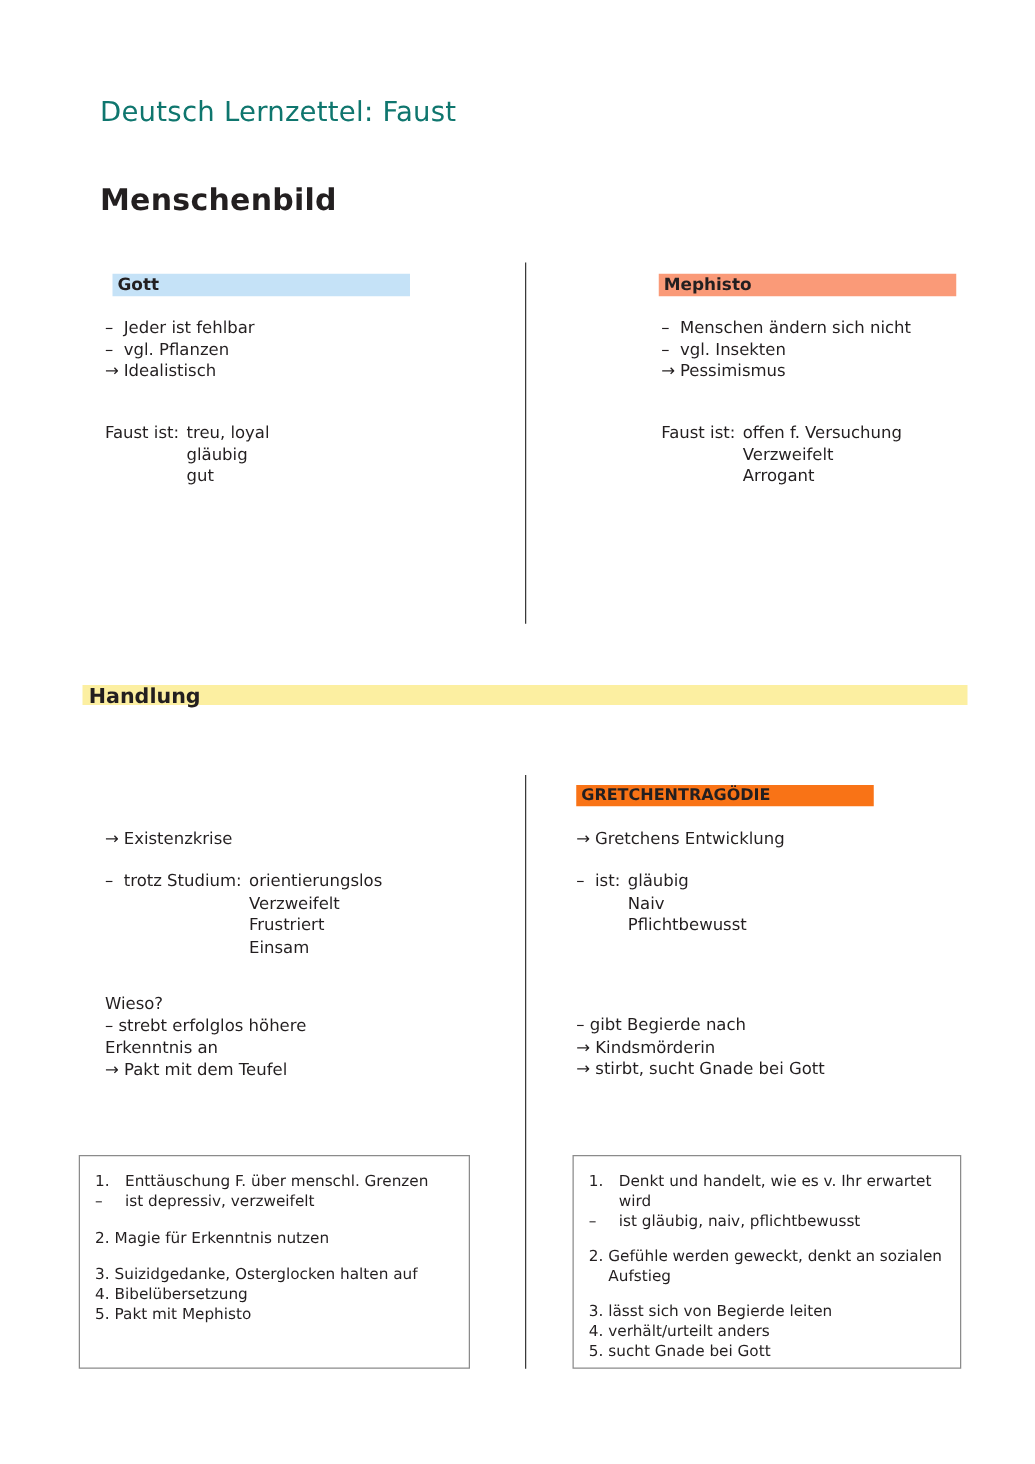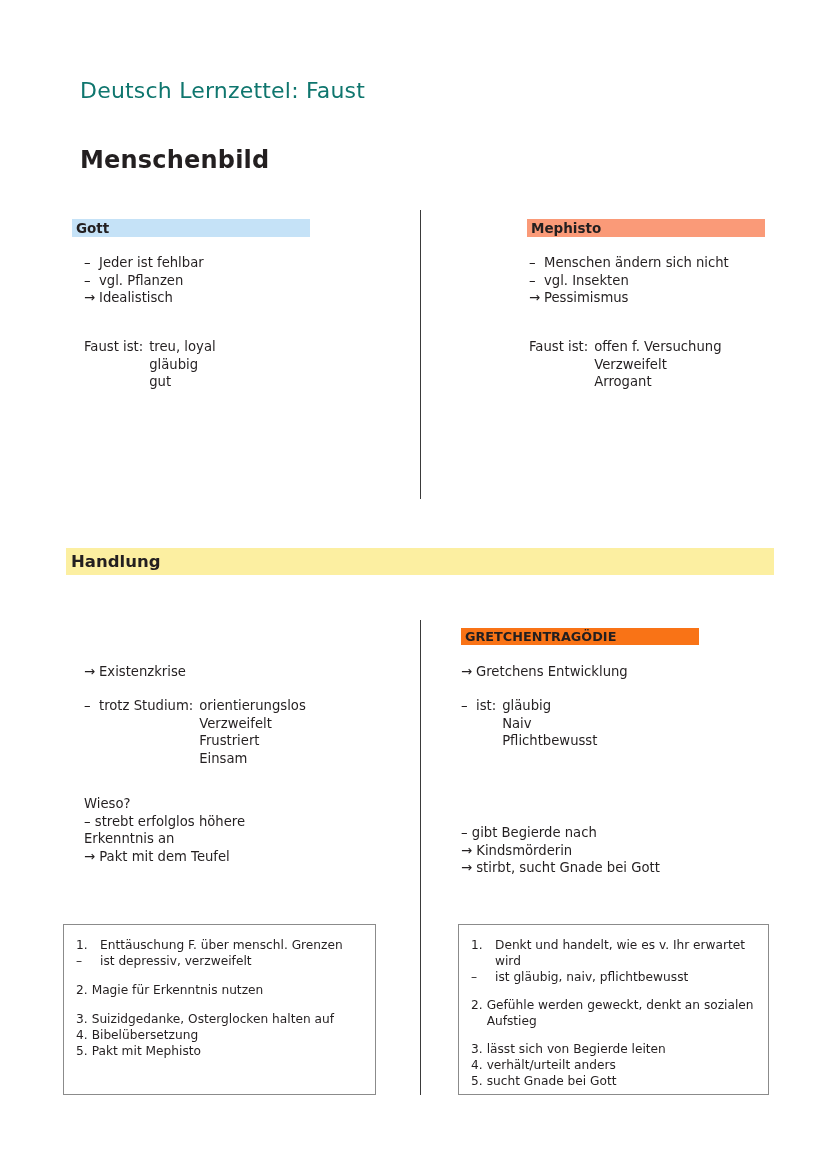--- a/index.html
+++ b/index.html
@@ -48,24 +48,24 @@
     position: absolute;
     display: flex;
     align-items: center;
     font-size: 13.5px;
     font-weight: 600;
     color: #231f20;
     padding-left: 4px;
     box-sizing: border-box;
     white-space: nowrap;
   }
-  .hl-gott      { left: 72px;  top: 219px; width: 238px; height: 18px; background: #c5e2f7; }
+  .hl-gott      { left: 90px;  top: 219px; width: 238px; height: 18px; background: #c5e2f7; }
   .hl-mephisto  { left: 527px; top: 219px; width: 238px; height: 18px; background: #fa9a78; }
   .hl-handlung  {
-    left: 66px; top: 548px; width: 708px; height: 27px;
+    left: 66px; top: 548px; width: 708px; height: 16px;
     background: #fcefa1; font-size: 16.5px; padding-left: 5px;
   }
   .hl-gelehrten { left: 82px;  top: 628px; width: 238px; height: 17px; background: #c8fada; font-size: 12.8px; }
   .hl-gretchen  { left: 461px; top: 628px; width: 238px; height: 17px; background: #f97316; font-size: 12.8px; }
 
   
   .divider {
     position: absolute;
     width: 1px;
     background: #3a3a3a;
@@ -253,21 +253,21 @@
       <span class="labeled-label">ist:</span>
       <span style="flex:0 0 6px;"></span>
       <span class="labeled-vals">
         <span class="line">gläubig</span>
         <span class="line">Naiv</span>
         <span class="line">Pflichtbewusst</span>
       </span>
     </div>
   </div>
 
-  <div class="block" style="left:461px; top:812px;margin-top:12px;">
+  <div class="block" style="left:461px; top:812px;">
     <span class="line">– gibt Begierde nach</span>
     <span class="line">→ Kindsmörderin</span>
     <span class="line">→ stirbt, sucht Gnade bei Gott</span>
   </div>
 
   <div class="numbox numbox-left">
     <div class="nb-row">
       <span class="nb-num">1.</span>
       <span class="nb-text">Enttäuschung F. über menschl. Grenzen</span>
     </div>

